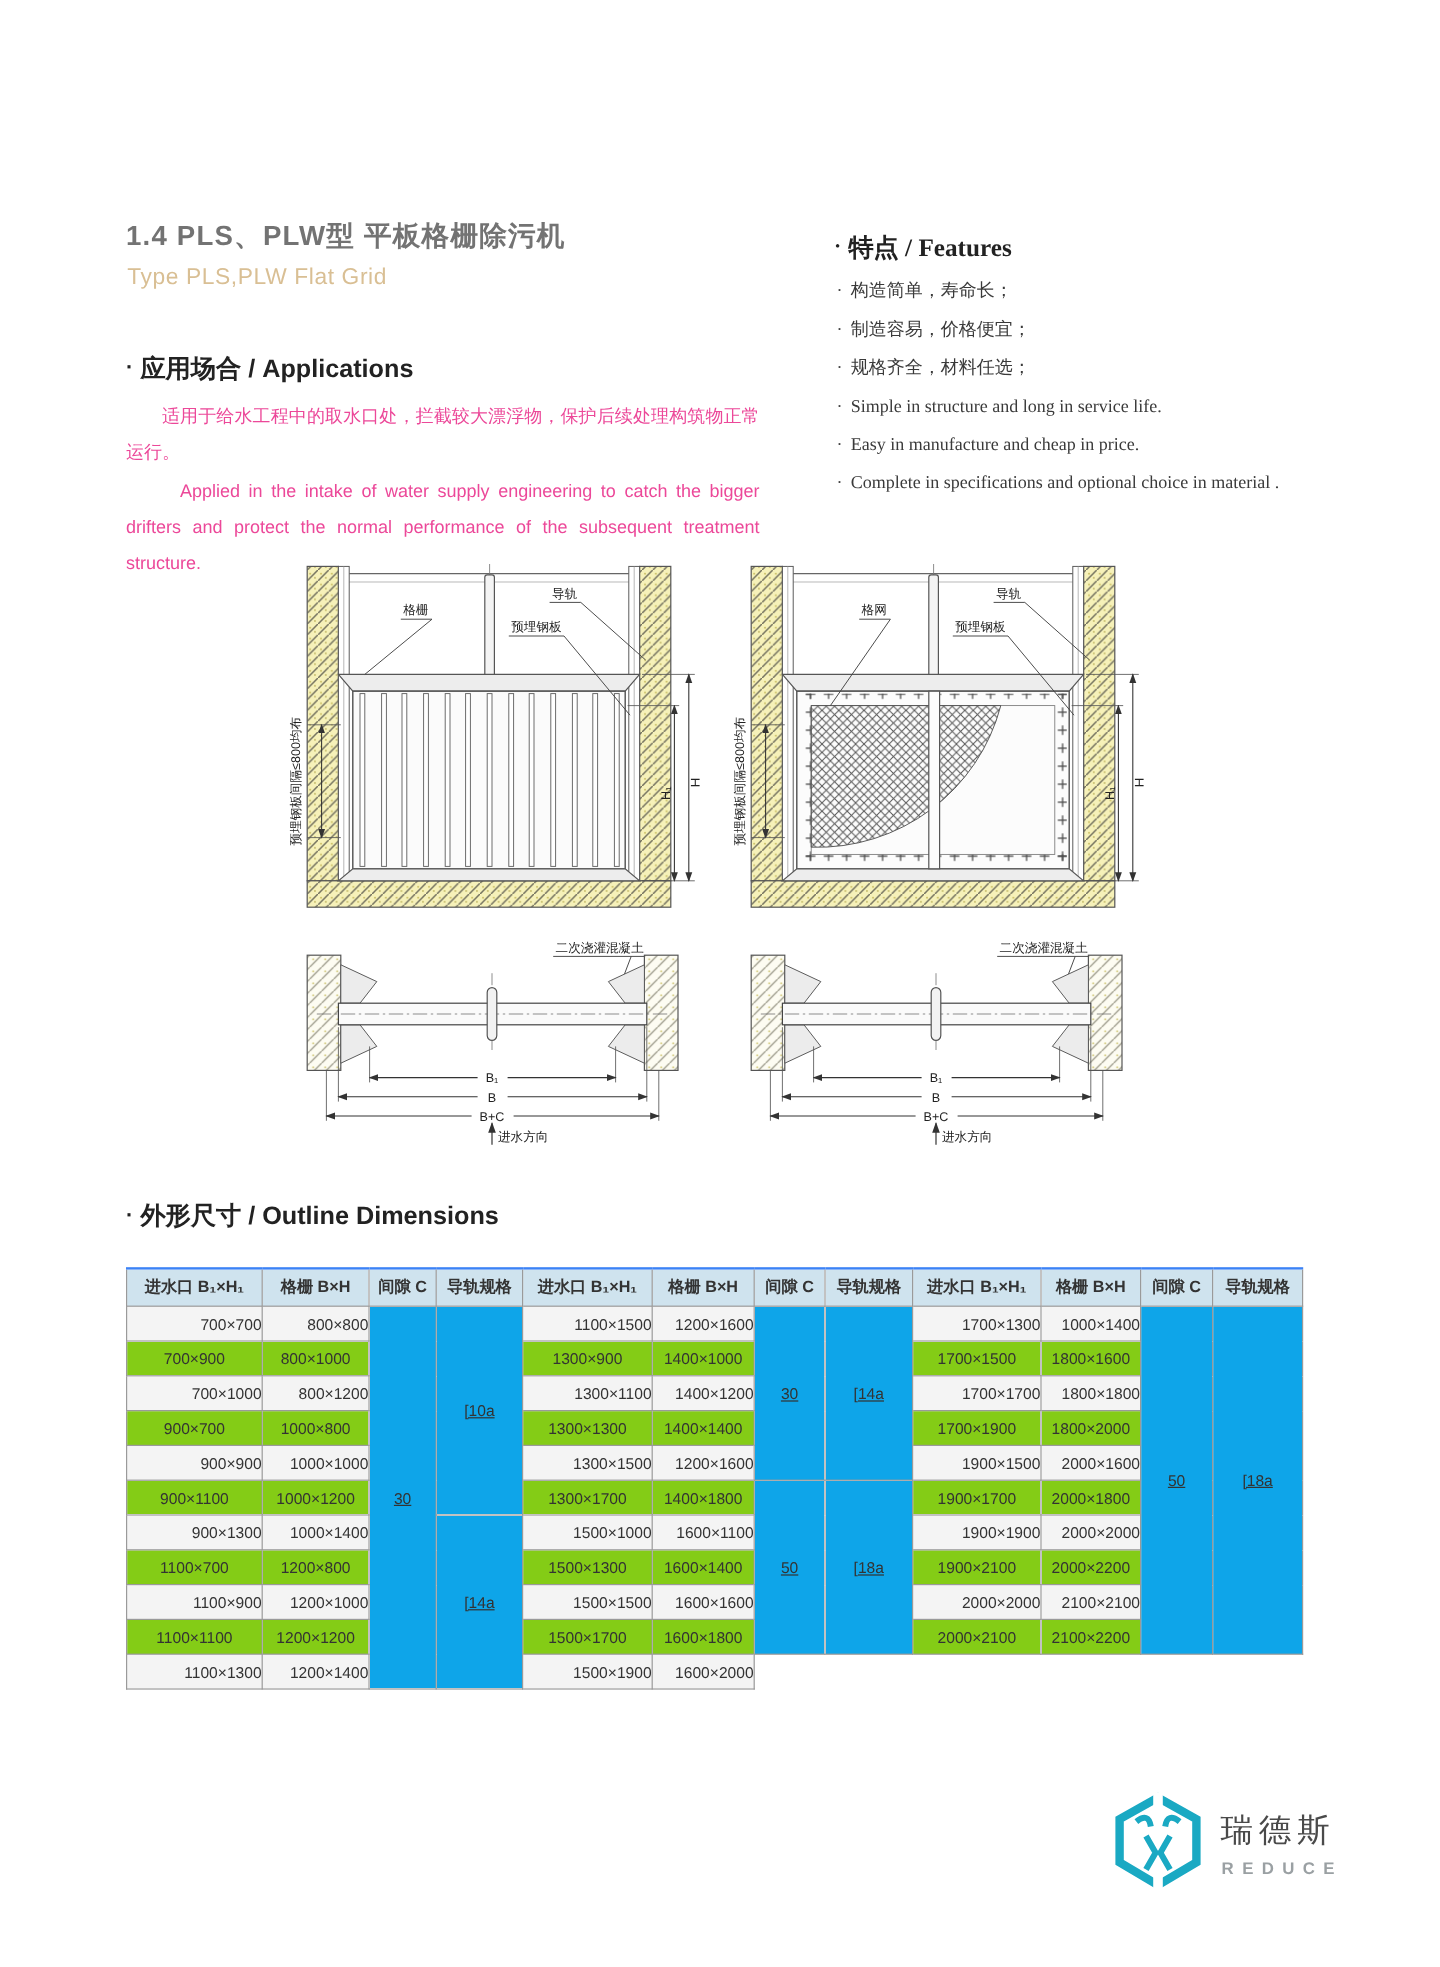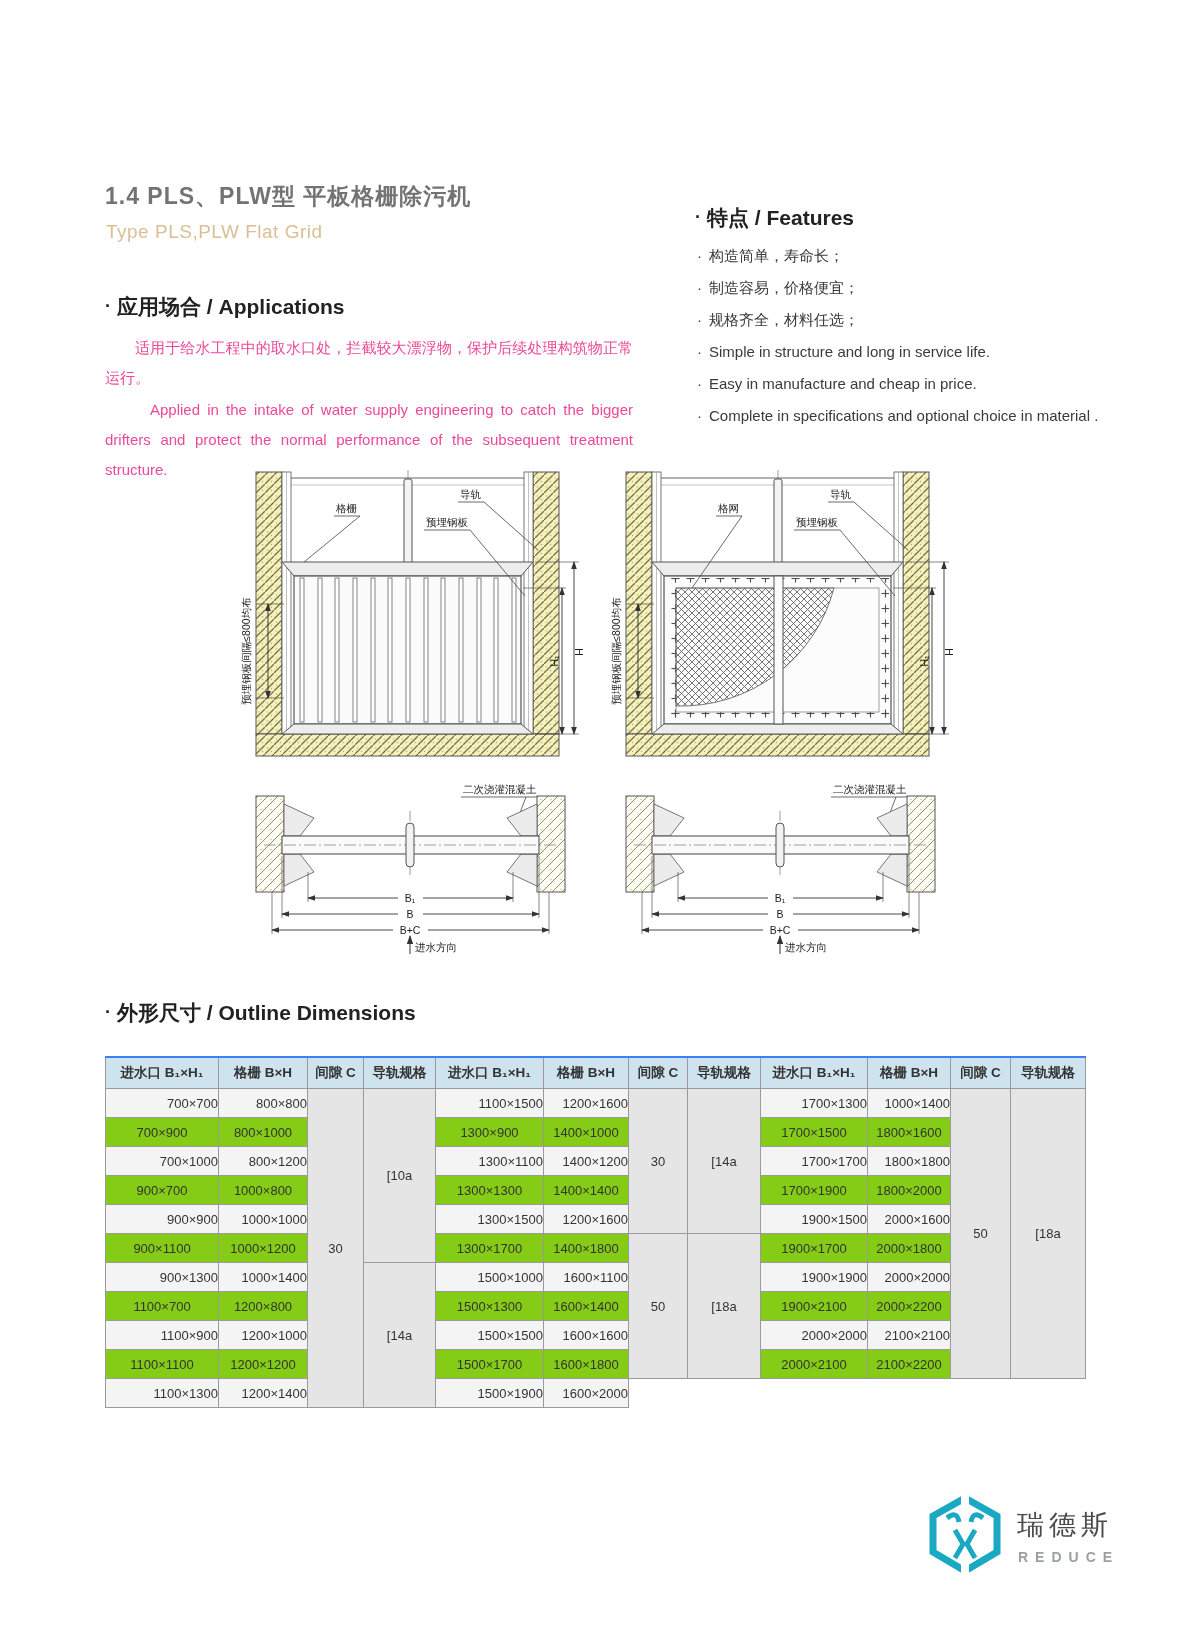--- a/index.html
+++ b/index.html
@@ -5,40 +5,40 @@
   html,body{margin:0;padding:0;background:#ffffff;}
   body{width:1200px;height:1639px;position:relative;font-family:"Liberation Sans",sans-serif;color:#333;}
   .abs{position:absolute;}
   
   .doc-title{left:105px;top:181px;font-size:23px;font-weight:bold;color:#737373;letter-spacing:1px;}
   .doc-subtitle{left:106px;top:221px;font-size:19px;color:#d9bf94;letter-spacing:0.5px;}
   
   .sec-head{font-size:21px;font-weight:bold;color:#222;}
   .sec-head .blt{font-size:18px;margin-right:6px;vertical-align:2px;}
   
-  .features{left:695px;top:204px;width:430px;}
+  .features{left:695px;top:192px;width:430px;font-family:Liberation Serif, serif;}
   .features ul{list-style:none;margin:14px 0 0 2px;padding:0;}
   .features li{font-size:15px;color:#3a3a3a;margin:0 0 13px 0;line-height:19px;}
   .features li .blt{margin-right:7px;color:#444;}
   
   .apps{left:105px;top:293px;width:528px;}
   .apps .para{font-size:15px;color:#ec4899;line-height:30px;text-align:justify;margin:0;}
   .apps .cn{margin-top:12px;text-indent:2em;}
   .apps .en{margin-top:2px;text-indent:3em;}
   
   .outline-head{left:105px;top:999px;}
   
   table.dims{border-collapse:collapse;table-layout:fixed;}
   .dims th,.dims td{border:1px solid #9a9a9a;text-align:center;vertical-align:middle;
     font-size:13px;color:#333;padding:0;overflow:hidden;white-space:nowrap;}
   .dims th{background:#cfe3ee;height:30px;font-weight:bold;font-size:13.5px;border-top:2px solid #3b82f6;}
   .dims td{height:28px;}
   .dims td.a{background:#f4f4f4;text-align:right;}
   .dims td.b{background:#84cc16;}
-  .dims td.m{background:#e5e5e5;}
+  .dims td.m{background:#0ea5e9;text-decoration:underline;}
   .dims td.void{border:none;background:#ffffff;}
   
   svg text{font-family:"Liberation Sans",sans-serif;}
   
   .logo{left:925px;top:1492px;}
 </style>
 </head>
 <body>
 
 <svg width="0" height="0" style="position:absolute" aria-hidden="true">

